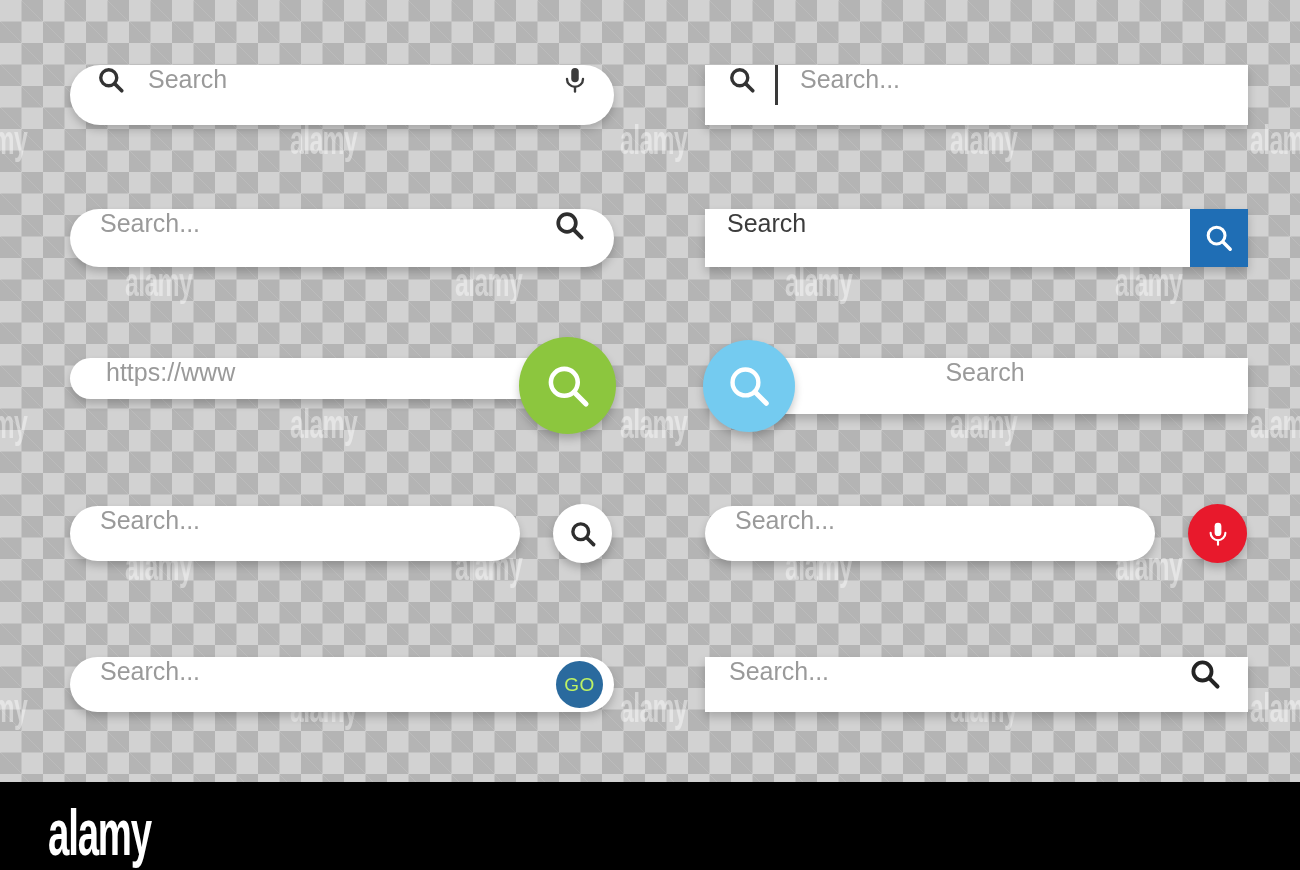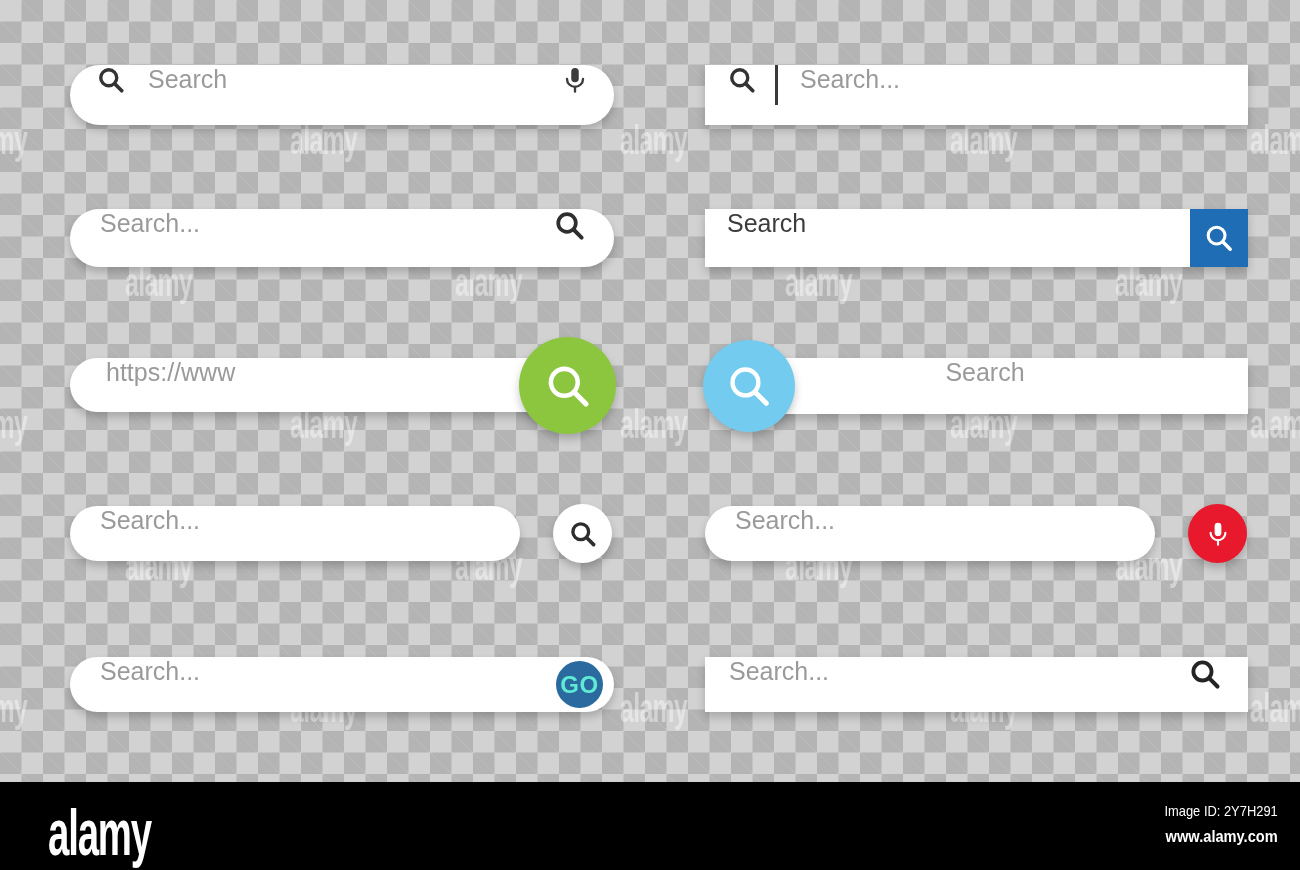--- a/index.html
+++ b/index.html
@@ -105,23 +105,23 @@
   .circle.shadowed { box-shadow: 0 5px 9px rgba(0,0,0,0.22); }
 
   .sq-btn {
     position: absolute;
     display: flex;
     align-items: center;
     justify-content: center;
   }
 
   .go-txt {
-    color: #5eead4;
-    font-size: 24px;
-    font-weight: 700;
+    color: #bef264;
+    font-size: 19px;
+    font-weight: 400;
     font-family: "Liberation Sans", sans-serif;
     letter-spacing: 0.5px;
   }
 
   
   #footer {
     position: absolute;
     left: 0; top: 782px;
     width: 1300px;
     height: 88px;
@@ -254,21 +254,21 @@
           <span class="ico">
             <svg width="32" height="32" viewBox="0 0 24 24">
               <circle cx="10.2" cy="10.2" r="6.3" fill="none" stroke="#fff" stroke-width="2.3"></circle>
               <line x1="15" y1="15" x2="20.4" y2="20.4" stroke="#fff" stroke-width="2.6" stroke-linecap="round"></line>
             </svg>
           </span>
         </div>
       </div>
 
       <div class="cell">
-        <div class="bar pill" style="left:70px; top:358px; width:500px; height:54px; padding:0 60px 0 36px;">
+        <div class="bar pill" style="left:70px; top:358px; width:500px; height:41px; padding:0 60px 0 36px;">
           <span class="ph">https://www</span>
         </div>
         <div class="circle shadowed" style="left:519px; top:337px; width:97px; height:97px; background:#8cc63e;">
           <span class="ico">
             <svg width="52" height="52" viewBox="0 0 24 24">
               <circle cx="10.3" cy="10.3" r="6.2" fill="none" stroke="#fff" stroke-width="2.1"></circle>
               <line x1="14.9" y1="14.9" x2="20.3" y2="20.3" stroke="#fff" stroke-width="2.4" stroke-linecap="round"></line>
             </svg>
           </span>
         </div>
@@ -336,19 +336,15 @@
             </svg>
           </span>
         </div>
       </div>
 
     </div>
   </div>
 
   <div id="footer">
     <div id="alamy-logo">alamy</div>
-    <div id="footer-right">
-      <span id="img-id">Image ID: 2Y7H291</span>
-      <span id="alamy-url">www.alamy.com</span>
-    </div>
   </div>
 
 </div>
 
 </body></html>

